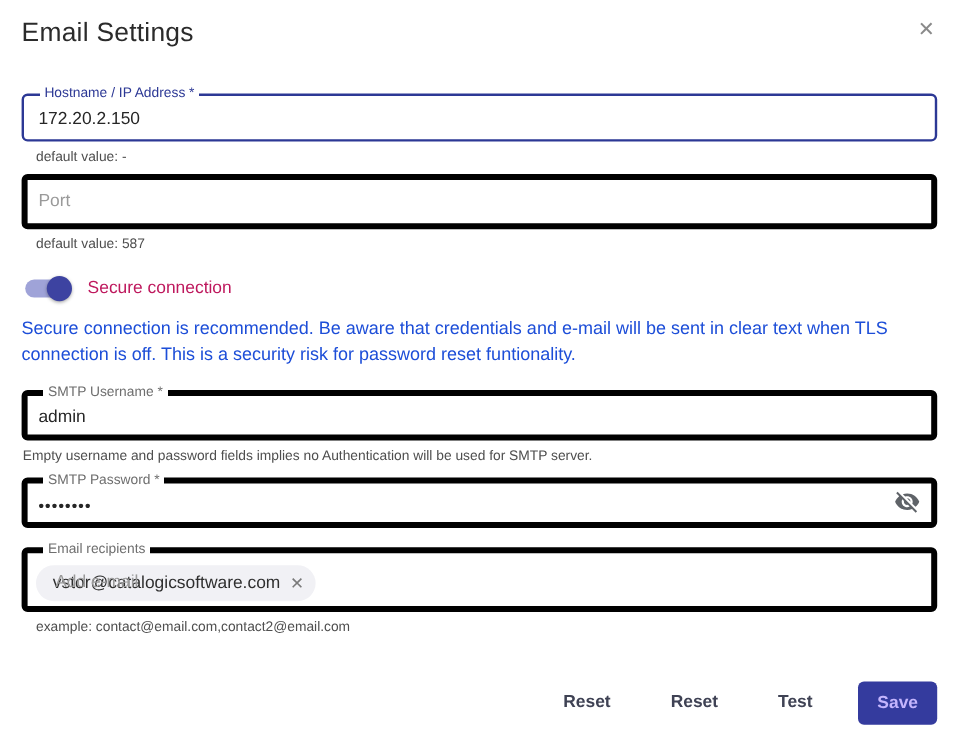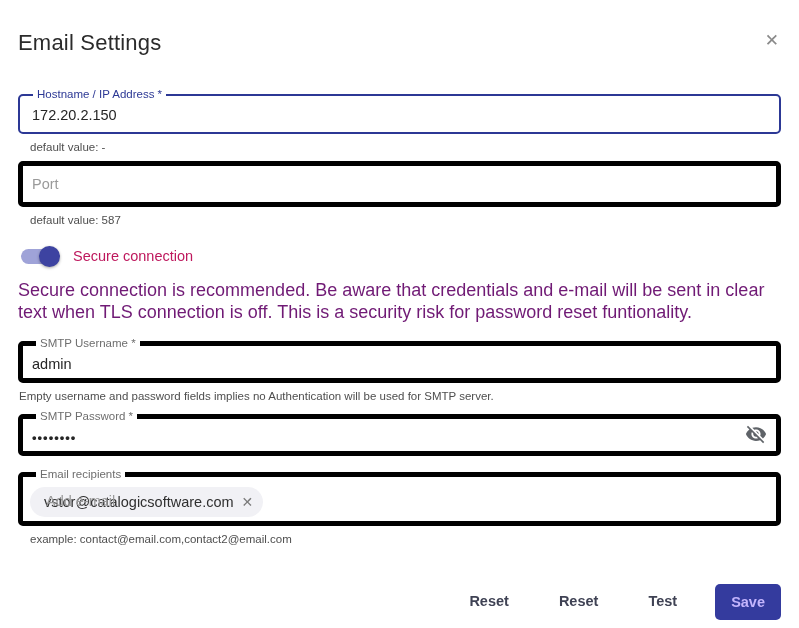--- a/index.html
+++ b/index.html
@@ -3,21 +3,21 @@
 <meta charset="utf-8">
 <style>
   * { margin: 0; padding: 0; box-sizing: border-box; }
   html, body { width: 799px; height: 628px; }
   body {
     background: #ffffff;
     font-family: "Liberation Sans", sans-serif;
     color: #2b2b2b;
     overflow: hidden;
   }
-  .dialog { padding: 28px 18px 0 18px; position: relative; width: 799px; height: 624px; }
+  .dialog { padding: 12px 18px 0 18px; position: relative; width: 799px; height: 624px; }
 
   
   .hdr { display: flex; align-items: flex-start; justify-content: space-between; }
   .title { font-size: 22px; font-weight: 400; color: #2b2b2b; letter-spacing: 0.2px; padding-top: 2px; }
   .close-btn {
     background: none; border: none; cursor: pointer;
     color: #8a8a8a; font-size: 17px; line-height: 1;
     padding: 4px 2px; font-family: "Liberation Sans", sans-serif;
   }
 
@@ -57,21 +57,21 @@
     background: #9fa3d8; border-radius: 8px; cursor: pointer; border: none;
   }
   .switch .knob {
     position: absolute; right: -2px; top: -3px; width: 21px; height: 21px;
     border-radius: 50%; background: #3d43a1;
     box-shadow: 0 1px 3px rgba(0,0,0,0.35);
   }
   .toggle-label { margin-left: 15px; font-size: 14.5px; color: #be185d; }
 
   .para {
-    margin-top: 11px; font-size: 18px; color: #701a75; line-height: 22px;
+    margin-top: 11px; font-size: 15px; color: #1d4ed8; line-height: 22px;
     max-width: 770px;
   }
 
   
   .eye-btn {
     position: absolute; right: 12px; top: 50%; transform: translateY(-46%);
     background: none; border: none; cursor: pointer; padding: 2px; line-height: 0;
   }
   .eye-btn svg { fill: #5f6368; }
 

